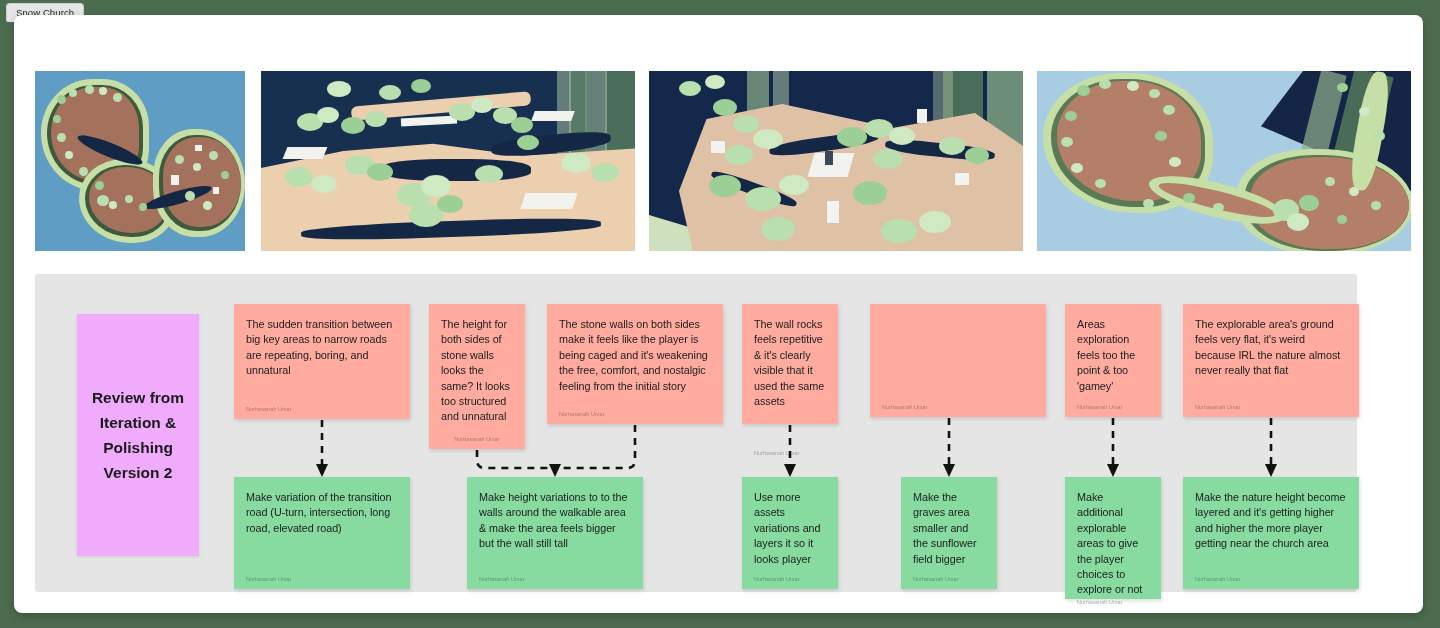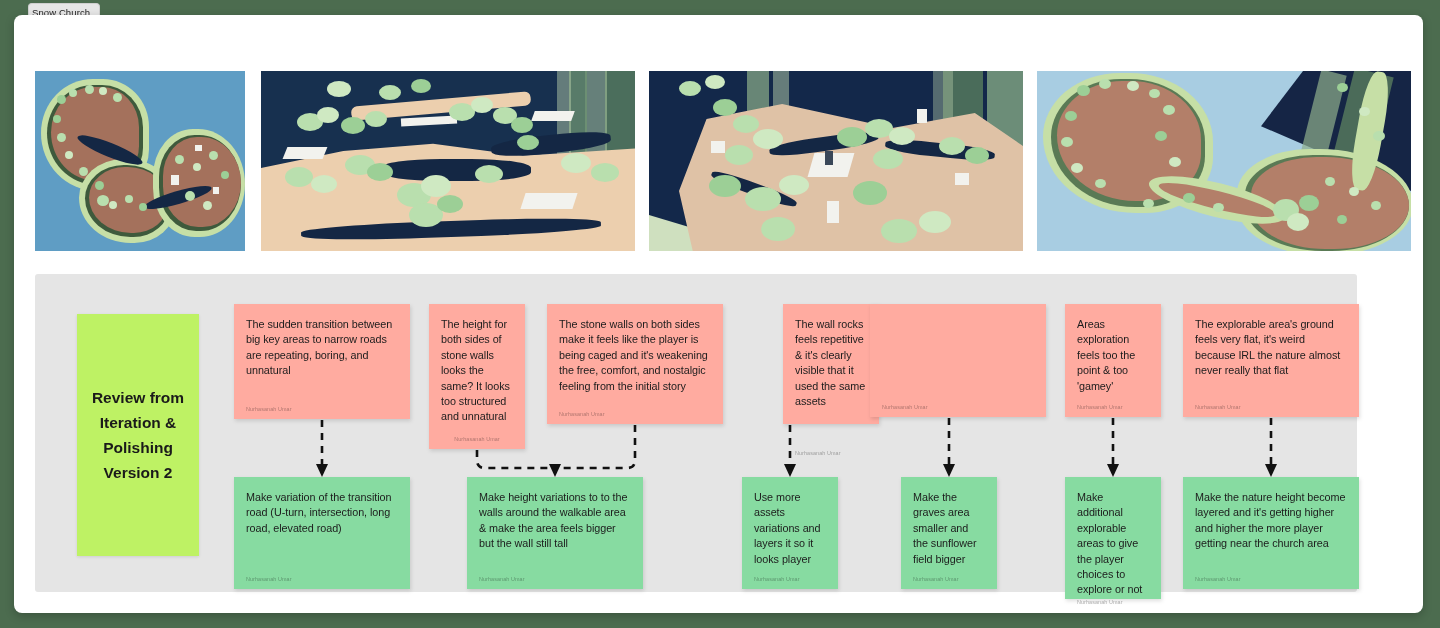--- a/index.html
+++ b/index.html
@@ -6,24 +6,24 @@
   html, body {
     width: 1440px; height: 628px;
     background: #4c6c4f;
     font-family: "Liberation Sans", sans-serif;
     overflow: hidden;
   }
   #root { position: relative; width: 1440px; height: 628px; }
 
   
   .tab-chip {
-    position: absolute; left: 28px; top: 3px;
+    position: absolute; left: 6px; top: 3px;
     background: #e6e6e6; color: #1d1d1d;
     font-size: 9.5px; line-height: 13px;
-    padding: 2px 9px 3px 3px;
+    padding: 2px 9px 3px 9px;
     border-radius: 4px 4px 2px 2px;
     border: 1px solid #cfcfcf;
     border-bottom: none;
     white-space: nowrap;
     letter-spacing: .1px;
   }
 
   
   .canvas {
     position: absolute; left: 14px; top: 15px;
@@ -61,21 +61,21 @@
   .notes-panel {
     position: absolute; left: 21px; top: 259px;
     width: 1322px; height: 318px;
     background: #e5e5e5;
     border-radius: 3px;
   }
 
   .label-card {
     position: absolute; left: 42px; top: 40px;
     width: 122px; height: 242px;
-    background: #bef264;
+    background: #f0abfc;
     display: flex; align-items: center; justify-content: flex-end;
     text-align: center;
     box-shadow: 0 1px 3px rgba(0,0,0,.10);
   }
   .label-card span {
     font-size: 15.5px; font-weight: bold; line-height: 25px; color: #1a1a1a;
     padding: 0 8px;
   }
 
   
@@ -306,21 +306,21 @@
       <div class="note pink" style="left:394px;top:30px;width:96px;height:145px;align-items:center;">
         <div class="body">The height for both sides of stone walls looks the same? It looks too structured and unnatural</div>
         <div class="author">Nurhasanah Umar</div>
       </div>
 
       <div class="note pink" style="left:512px;top:30px;width:176px;height:120px;">
         <div class="body">The stone walls on both sides make it feels like the player is being caged and it's weakening the free, comfort, and nostalgic feeling from the initial story</div>
         <div class="author">Nurhasanah Umar</div>
       </div>
 
-      <div class="note pink" style="left:748px;top:30px;width:96px;height:120px;gap:40px;">
+      <div class="note pink" style="left:707px;top:30px;width:96px;height:120px;gap:40px;">
         <div class="body">The wall rocks feels repetitive &amp; it's clearly visible that it used the same assets</div>
         <div class="author">Nurhasanah Umar</div>
       </div>
 
       <div class="note pink" style="left:835px;top:30px;width:176px;height:113px;">
         <div class="author">Nurhasanah Umar</div>
       </div>
 
       <div class="note pink" style="left:1030px;top:30px;width:96px;height:113px;">
         <div class="body">Areas exploration feels too the point &amp; too 'gamey'</div>

